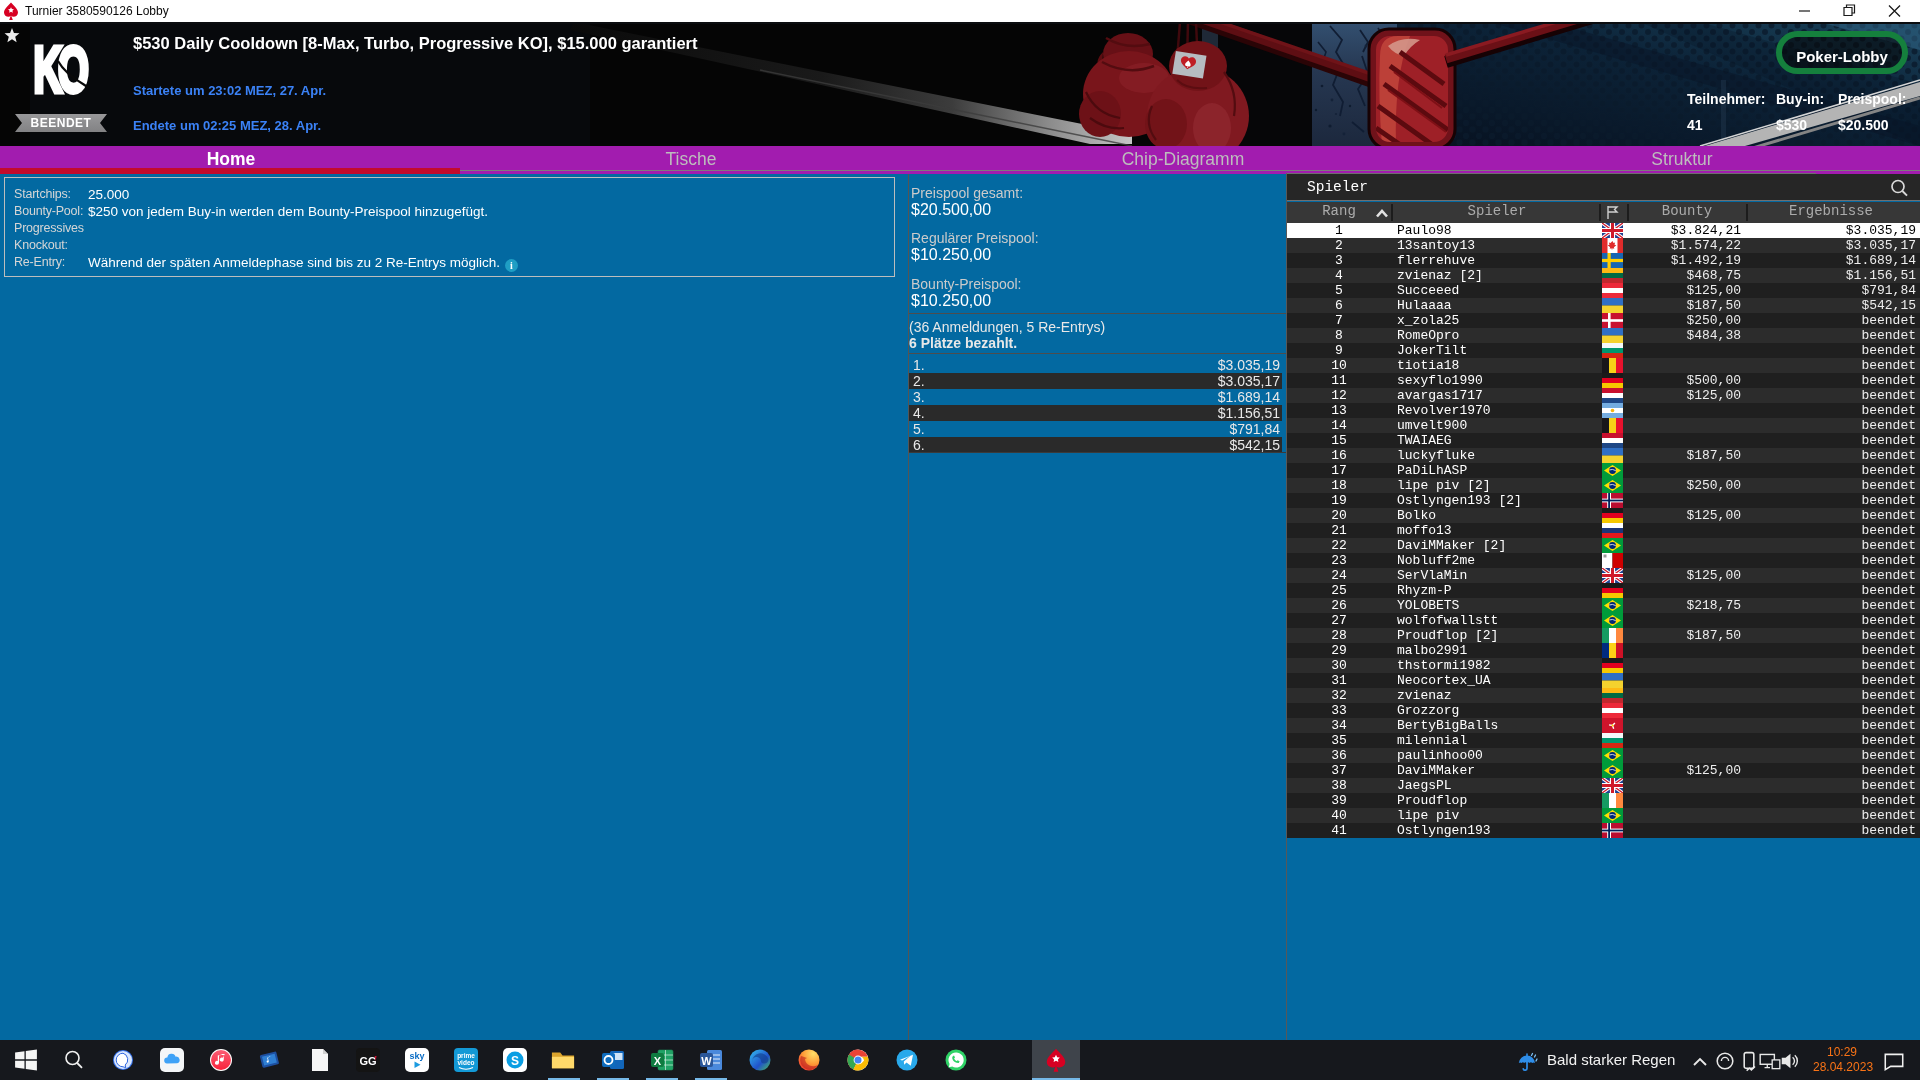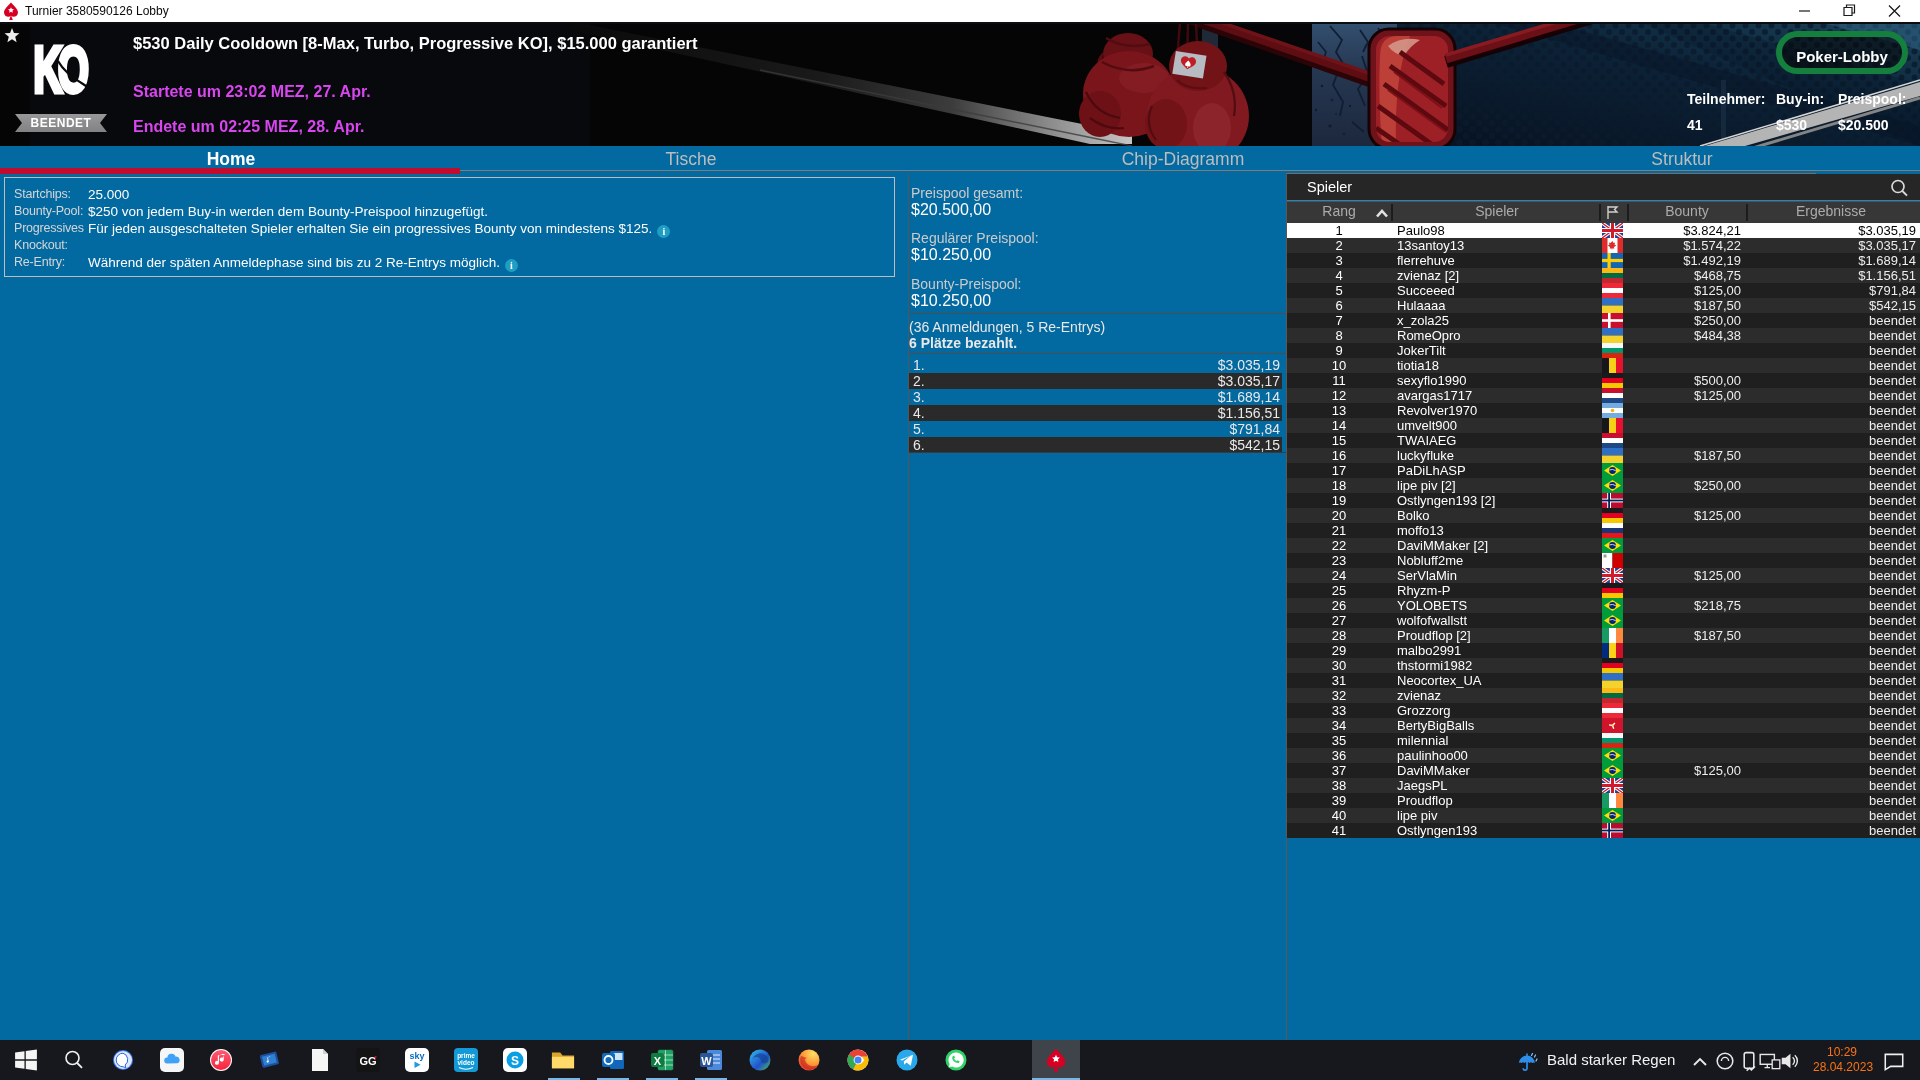--- a/index.html
+++ b/index.html
@@ -19,28 +19,28 @@
 #kotext { position:absolute; left:17px; top:16px; width:84px; text-align:center;
   font-size:64px; font-weight:700; color:#fff; letter-spacing:-7px;
   -webkit-text-stroke:5px #fff;
   transform:scaleX(.62); transform-origin:center; line-height:64px;}
 #kocrack { position:absolute; left:22px; top:15px; }
 #beendet { position:absolute; left:15px; top:92px; width:92px; height:18px;
   background:linear-gradient(#98989a,#828284); color:#fff; font-size:12px; font-weight:700;
   text-align:center; line-height:18px; letter-spacing:.5px;
   clip-path:polygon(0 0,100% 0,calc(100% - 7px) 50%,100% 100%,0 100%,7px 50%); }
 #htitle { position:absolute; left:133px; top:12px; font-size:16.5px; font-weight:700; color:#fff; }
-.hdate { position:absolute; left:133px; font-size:16px; font-weight:700; color:#d946ef; }
+.hdate { position:absolute; left:133px; font-size:13px; font-weight:700; color:#3b82f6; }
 #plobby { position:absolute; left:1776px; top:9px; width:132px; height:43px; border:6px solid #15803d;
   border-radius:22px; background:rgba(5,5,5,.55); color:#fff; font-size:15px; font-weight:700;
   text-align:center; line-height:39px; }
 .hstat { position:absolute; font-size:14px; font-weight:700; color:#fff; }
 
 
-#tabs { position:absolute; left:0; top:146px; width:1920px; height:28px; background:#0369a1; }
+#tabs { position:absolute; left:0; top:146px; width:1920px; height:28px; background:#a21caf; }
 .tab { position:absolute; top:0; height:22px; line-height:26px; font-size:17.5px; color:#bdbdbd;
   transform:translateX(-50%); }
 .tab.active { color:#fff; font-weight:700; }
 #tab-red { position:absolute; left:0; top:22px; width:460px; height:6px; background:#c30b2d; }
 #tab-gray { position:absolute; left:460px; top:24px; width:1460px; height:1px; background:#7d7d7d; }
 
 
 #content { position:absolute; left:0; top:174px; width:1920px; height:866px; background:#0369a1; }
 .vdiv { position:absolute; top:0; width:1px; height:866px; background:#555; }
 
@@ -59,21 +59,21 @@
 .m-div { position:absolute; left:0; width:377px; height:1px; background:#4d4d4d; }
 .m-center { position:absolute; left:0; width:373px; text-align:left; font-size:14px; color:#e8e8e8; }
 #paylist { position:absolute; left:0; top:183px; width:373px; }
 .payrow { position:relative; height:16px; font-size:14px; color:#e8e8e8; line-height:16px; }
 .payrow.light { background:#2a2a2a; }
 .payrow span { position:absolute; left:4px; }
 .payrow b { position:absolute; right:2px; font-weight:400; }
 
 
 #right { position:absolute; left:1286px; top:-1px; width:530px; height:867px;
-  border-top:1px solid #6f6f6f; border-left:1px solid #585858; }
+  border-top:1px solid #6f6f6f; border-left:1px solid #585858;font-family:Liberation Mono, monospace; }
 #sp-head { position:absolute; left:0; top:0; width:633px; height:27px; background:#262626;
   border-bottom:1px solid #6f6f6f; }
 #sp-head .t { position:absolute; left:20px; top:5px; font-size:14.5px; color:#fff; }
 #colhead { position:absolute; left:0; top:28px; width:633px; height:21px; background:#373737;
   font-size:14px; color:#ababab; }
 .ch-div { position:absolute; top:2px; width:1.5px; height:17px; background:#1c1c1c; }
 #plist { position:absolute; left:0; top:49px; width:633px; }
 .prow { position:relative; height:15px; background:#1f1f1f; font-size:13px; line-height:15.5px; color:#fff; }
 .prow.light { background:#2c2c2c; }
 .prow.sel { background:#ffffff; color:#000; }
@@ -253,21 +253,20 @@
 
 <div id="content">
   <div class="vdiv" style="left:908px"></div>
 
   <div id="leftbox">
     <div class="lb-label" style="top:9px">Startchips:</div>
         <div class="lb-val" style="top:9px">25.000</div>
     <div class="lb-label" style="top:26px">Bounty-Pool:</div>
         <div class="lb-val" style="top:26px">$250 von jedem Buy-in werden dem Bounty-Preispool hinzugefügt.</div>
     <div class="lb-label" style="top:43px">Progressives</div>
-        <div class="lb-val" style="top:43px">Für jeden ausgeschalteten Spieler erhalten Sie ein progressives Bounty von mindestens $125.<span class="info">i</span></div>
     <div class="lb-label" style="top:60px">Knockout:</div>
     <div class="lb-label" style="top:77px">Re-Entry:</div>
         <div class="lb-val" style="top:77px">Während der späten Anmeldephase sind bis zu 2 Re-Entrys möglich.<span class="info">i</span></div>
   </div>
 
   <div id="mid">
     <div class="m-label" style="top:11px">Preispool gesamt:</div>
     <div class="m-val" style="top:27px">$20.500,00</div>
     <div class="m-label" style="top:56px">Regulärer Preispool:</div>
     <div class="m-val" style="top:72px">$10.250,00</div>

